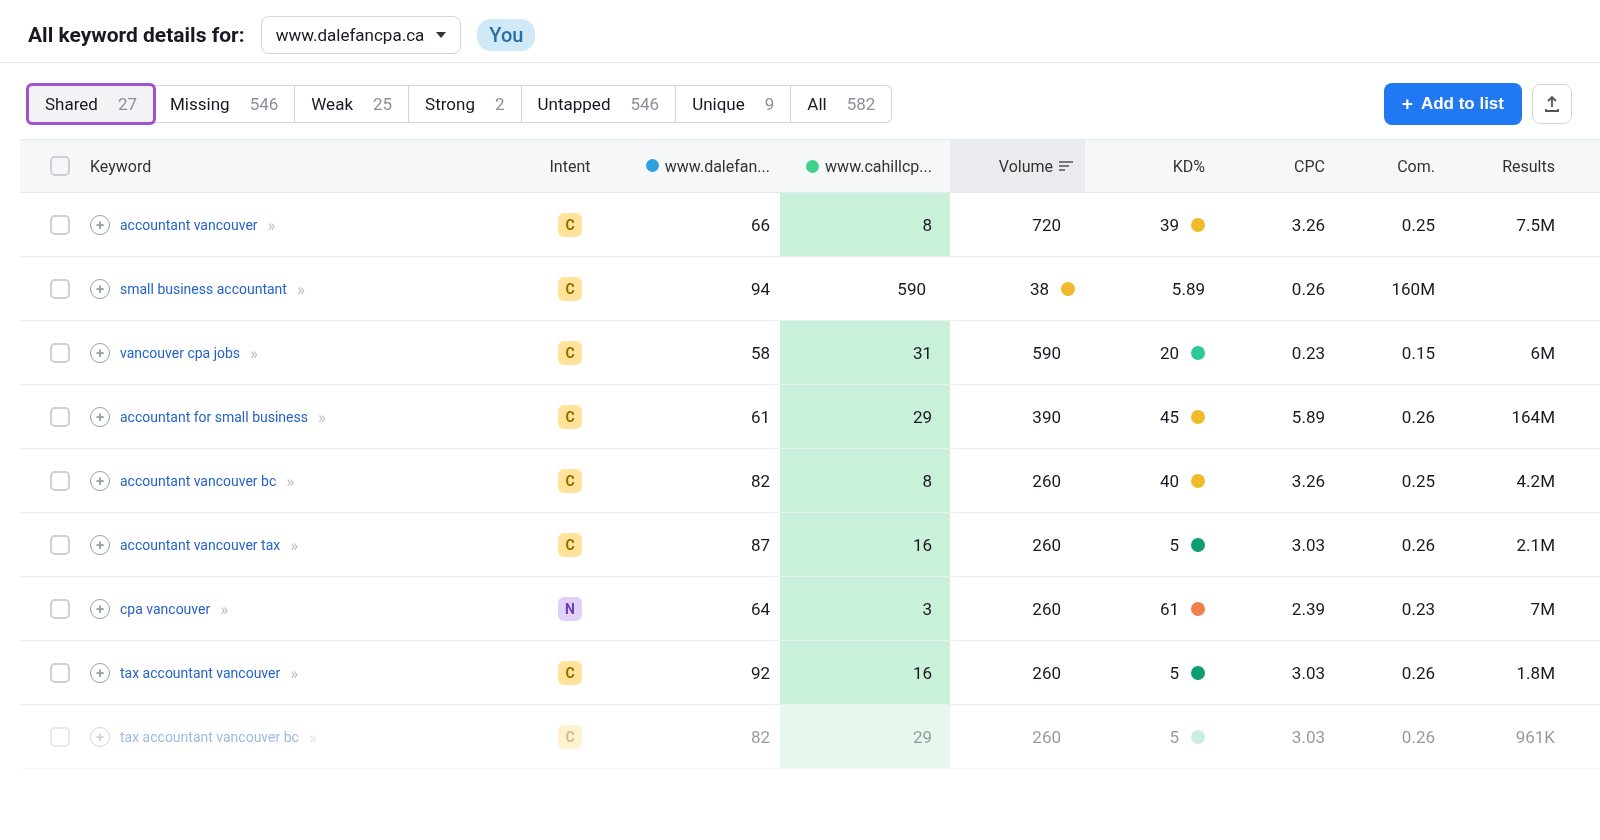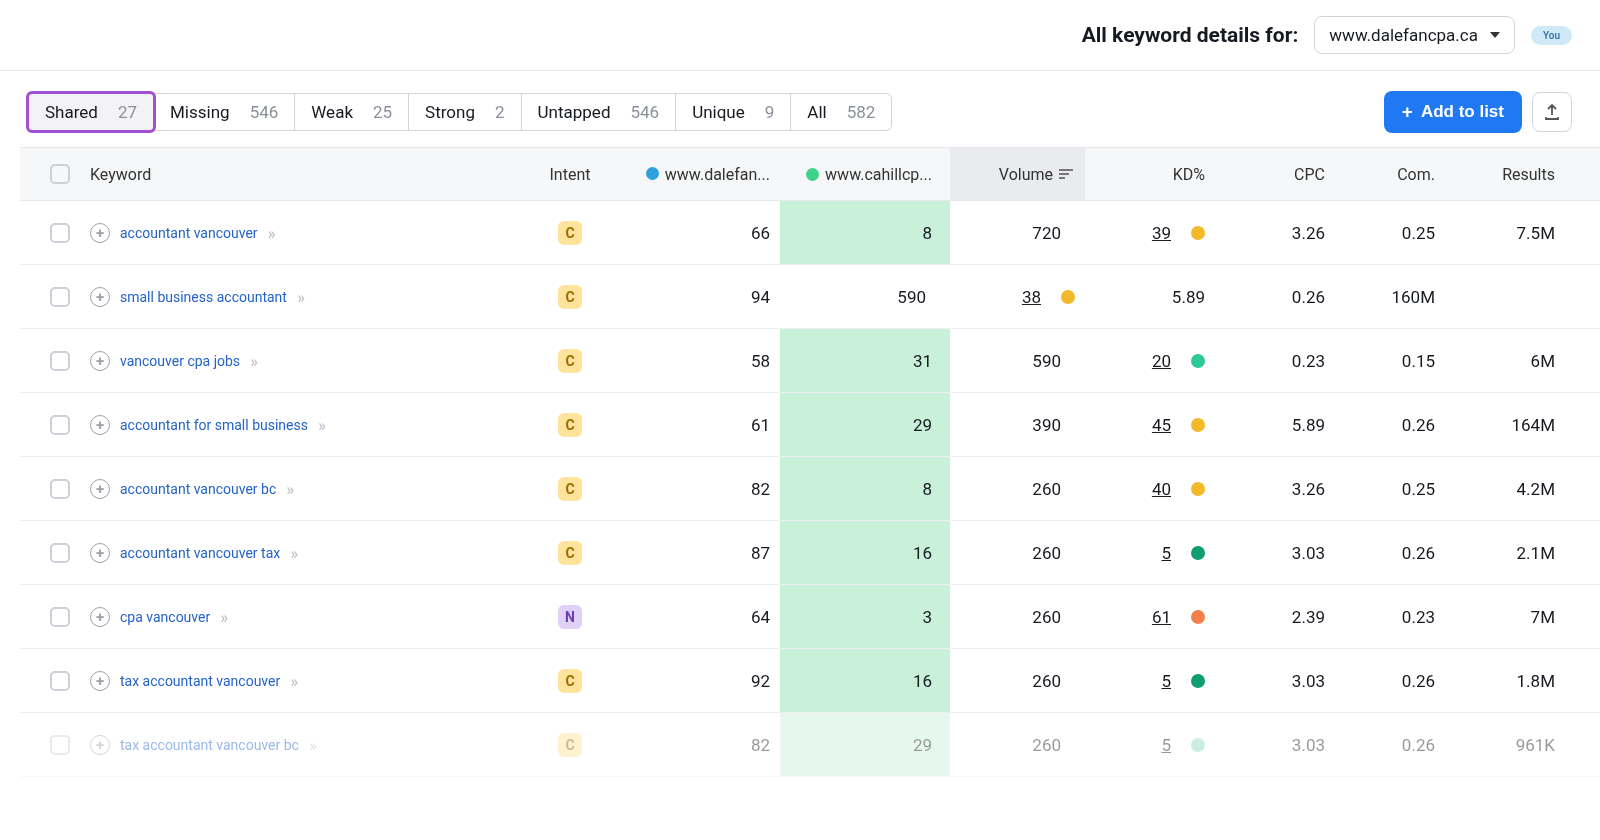--- a/index.html
+++ b/index.html
@@ -1,20 +1,20 @@
 <!DOCTYPE html>
 <html><head>
 <meta charset="utf-8">
 <style>
 * { margin: 0; padding: 0; box-sizing: border-box; }
 body { font-family: -apple-system, BlinkMacSystemFont, "Segoe UI", Roboto, Arial, sans-serif; font-size: 16px; color: #171a22; background: #fff; }
-.header { display: flex; align-items: center; gap: 16px; padding: 16px 28px 16px; border-bottom: 1px solid #e5e7eb; justify-content: flex-end; }
+.header { display: flex; align-items: center; gap: 16px; padding: 16px 28px 8px; border-bottom: 1px solid #e5e7eb; }
 .header-title { font-size: 21px; font-weight: 700; }
 .domain-select { display: inline-flex; align-items: center; gap: 12px; border: 1px solid #d1d5db; border-radius: 8px; padding: 8px 14px; font-size: 17px; cursor: pointer; }
-.you-badge { background: #cfe9f7; color: #2b6da5; padding: 4px 12px; border-radius: 14px; font-size: 10px; font-weight: 500; }
+.you-badge { background: #cfe9f7; color: #2b6da5; padding: 4px 12px; border-radius: 14px; font-size: 20px; font-weight: 500; }
 .toolbar { display: flex; align-items: center; justify-content: space-between; padding: 20px 28px 14px; }
 .filter-tabs { display: flex; }
 .filter-tab { border: 1px solid #d1d5db; padding: 8px 16px; font-size: 17px; cursor: pointer; display: inline-flex; gap: 20px; align-items: center; background: #fff; }
 .filter-tab + .filter-tab { border-left: none; }
 .filter-tab:first-child { border-top-left-radius: 6px; border-bottom-left-radius: 6px; }
 .filter-tab:last-child { border-top-right-radius: 6px; border-bottom-right-radius: 6px; }
 .filter-tab .count { color: #8a8f99; }
 .filter-tab.active { outline: 3px solid #a34fd4; outline-offset: -1px; border-radius: 4px; background: #f3f3f5; z-index: 2; position: relative; }
 .right-actions { display: flex; gap: 10px; align-items: center; }
 .add-btn { background: #2079f3; color: #fff; border: none; border-radius: 8px; padding: 10px 18px; font-size: 17px; font-weight: 600; cursor: pointer; display: inline-flex; align-items: center; gap: 8px; }
@@ -32,21 +32,21 @@
 .cell-green { background: #c9f1d9; height: 100%; display: flex; align-items: center; justify-content: flex-end; padding-right: 18px; }
 .row:last-child { opacity: 0.45; }
 .checkbox { width: 20px; height: 20px; border: 2px solid #cbd0d8; border-radius: 5px; margin-left: 20px; cursor: pointer; }
 .kw-wrap { display: flex; align-items: center; gap: 10px; }
 .expand-icn { width: 20px; height: 20px; border: 1.5px solid #9aa0aa; border-radius: 50%; display: inline-flex; align-items: center; justify-content: center; color: #9aa0aa; font-size: 15px; font-weight: 600; }
 .kw-link { color: #2563c9; font-size: 14px; }
 .chev { color: #b7bcc6; font-size: 17px; }
 .intent-badge { width: 24px; height: 24px; border-radius: 6px; display: inline-flex; align-items: center; justify-content: center; font-size: 14px; font-weight: 700; }
 .intent-C { background: #ffe39a; color: #9a6c00; }
 .intent-N { background: #e1d0f8; color: #6b3fb3; }
-.kd-wrap { display: inline-flex; align-items: center; gap: 20px; justify-content: flex-end; width: 100%; text-decoration: underline; }
+.kd-wrap { display: inline-flex; align-items: center; gap: 12px; justify-content: flex-end; width: 100%; }
 .kd-dot { width: 14px; height: 14px; border-radius: 50%; display: inline-block; }
 .sort-icon { display: inline-flex; flex-direction: column; gap: 2px; }
 .sort-icon span { display: block; width: 14px; height: 2px; background: #777; }
 .sort-icon span:nth-child(2){ width:10px } .sort-icon span:nth-child(3){ width:6px }
 .caret-down { display: inline-block; width: 0; height: 0; border-left: 5px solid transparent; border-right: 5px solid transparent; border-top: 6px solid #333; }
 </style>
 </head>
 <body>
 
 <div class="header">

